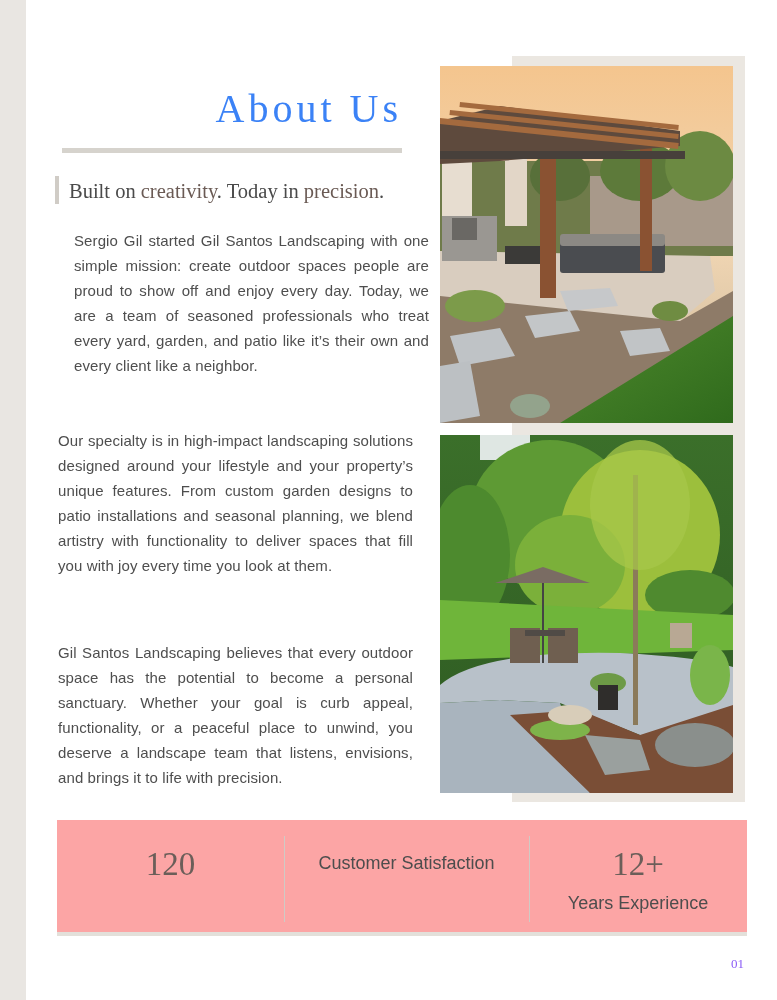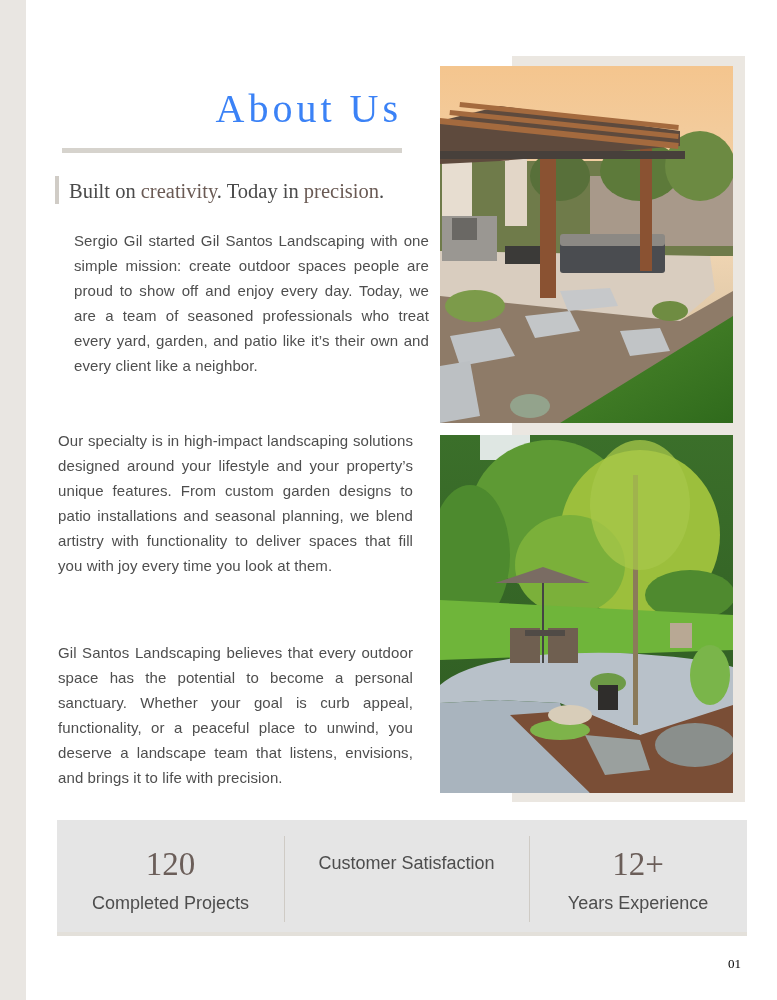--- a/index.html
+++ b/index.html
@@ -31,37 +31,37 @@
   .p3 { top: 640px; }
 
   .photo-backdrop { position: absolute; left: 512px; top: 56px; width: 233px; height: 746px; background: #ebe7e1; }
   .photo { position: absolute; left: 440px; width: 293px; overflow: hidden; }
   .photo-1 { top: 66px; height: 357px; }
   .photo-2 { top: 435px; height: 358px; }
   .photo svg { display: block; width: 100%; height: 100%; }
 
   .stats {
     position: absolute; left: 57px; top: 820px; width: 690px; height: 116px;
-    background: #e5e5e5; border-bottom: 4px solid #e3e0da; display: flex;
+    background: #fca5a5; border-bottom: 4px solid #e3e0da; display: flex;
   }
   .stat { flex: 1; position: relative; text-align: center; padding-top: 24px; }
   .stat + .stat::before {
     content: ""; position: absolute; left: 0; top: 16px; height: 86px; width: 1px; background: #cfcbc5;
   }
   .stat-value {
     font-family: "Liberation Serif", "DejaVu Serif", serif; font-size: 33px; color: #6b5e59; line-height: 40px;
   }
   .stat-label { font-size: 18px; color: #4d4d4d; margin-top: 8px; line-height: 22px; }
   .stats .stat:nth-child(1) { flex: 0 0 227px; }
   .stats .stat:nth-child(2) { flex: 0 0 245px; }
   .stats .stat:nth-child(3) { flex: 1; }
 
   .page-number {
-    position: absolute; left: 728px; top: 956px; width: 44px; text-align: left;
-    font-family: "Liberation Serif", "DejaVu Serif", serif; font-size: 13px; color: #000000;
+    position: absolute; left: 700px; top: 956px; width: 44px; text-align: right;
+    font-family: "Liberation Serif", "DejaVu Serif", serif; font-size: 13px; color: #8b5cf6;
   }
 </style>
 </head>
 <body>
 
 <div class="left-strip"></div>
 
 <h1 class="title">About Us</h1>
 <div class="title-rule"></div>
 
@@ -176,21 +176,20 @@
 
     <rect x="193" y="40" width="5" height="250" fill="#8b7a5a"></rect>
     <ellipse cx="200" cy="70" rx="50" ry="65" fill="#a7c74a" opacity="0.75"></ellipse>
     <ellipse cx="270" cy="240" rx="20" ry="30" fill="#7ab54a"></ellipse>
   </svg>
 </div>
 
 <div class="stats">
   <div class="stat">
     <div class="stat-value">120</div>
-    <div class="stat-label">Completed Projects</div>
   </div>
   <div class="stat">
     <div class="stat-label">Customer Satisfaction</div>
   </div>
   <div class="stat">
     <div class="stat-value">12+</div>
     <div class="stat-label">Years Experience</div>
   </div>
 </div>
 

